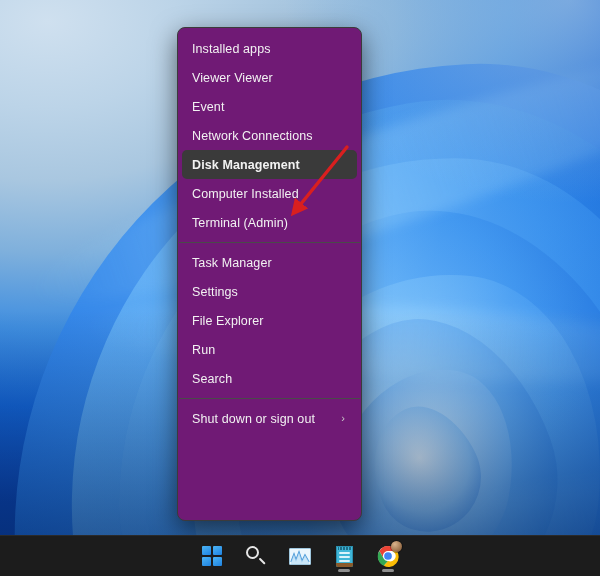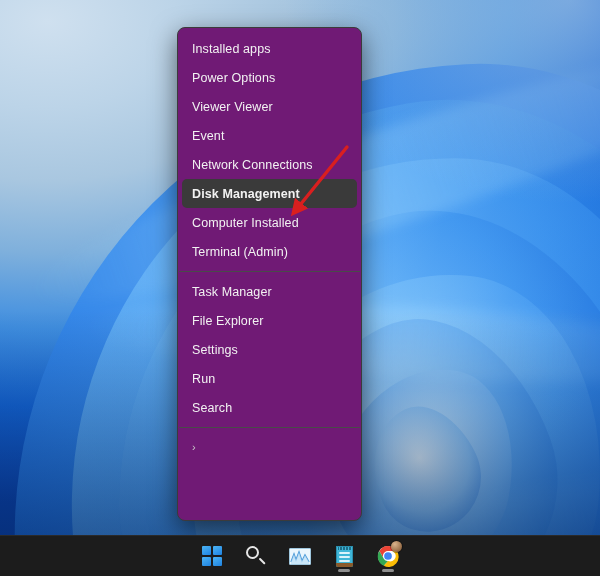--- a/index.html
+++ b/index.html
@@ -227,23 +227,20 @@
     </div>
 
     <div id="vignette"></div>
   </div>
 
   <div id="winx-menu">
       <div class="menu-item">
         <span class="label">Installed apps</span>
       </div>
       <div class="menu-item">
-        <span class="label">Power Options</span>
-      </div>
-      <div class="menu-item">
         <span class="label">Viewer Viewer</span>
       </div>
       <div class="menu-item">
         <span class="label">Event</span>
       </div>
       <div class="menu-item">
         <span class="label">Network Connections</span>
       </div>
       <div class="menu-item highlight">
         <span class="label">Disk Management</span>
@@ -252,33 +249,34 @@
         <span class="label">Computer Installed</span>
       </div>
       <div class="menu-item">
         <span class="label">Terminal (Admin)</span>
       </div>
       <div class="separator"></div>
       <div class="menu-item">
         <span class="label">Task Manager</span>
       </div>
       <div class="menu-item">
+        <span class="label">Settings</span>
+      </div>
+      <div class="menu-item">
         <span class="label">File Explorer</span>
       </div>
       <div class="menu-item">
-        <span class="label">Settings</span>
-      </div>
-      <div class="menu-item">
         <span class="label">Run</span>
       </div>
       <div class="menu-item">
         <span class="label">Search</span>
       </div>
       <div class="separator"></div>
       <div class="menu-item">
+        <span class="label">Shut down or sign out</span>
         <span class="submenu-chevron">›</span>
       </div>
       <div class="menu-item"></div>
     </div>
 
   <svg id="arrow-svg" viewBox="0 0 600 576">
     <defs>
       <marker id="arrowhead" markerWidth="5" markerHeight="5" refX="2.6" refY="2.5" orient="auto">
         <path d="M0,0 L5,2.5 L0,5 z" fill="#d91f1f"></path>
       </marker>

